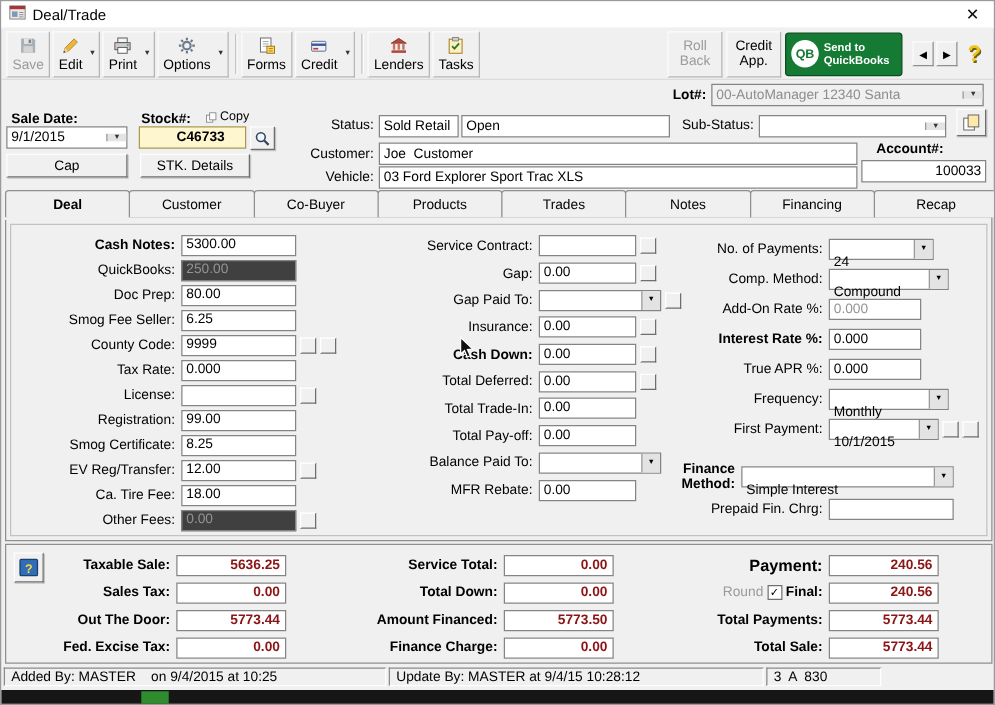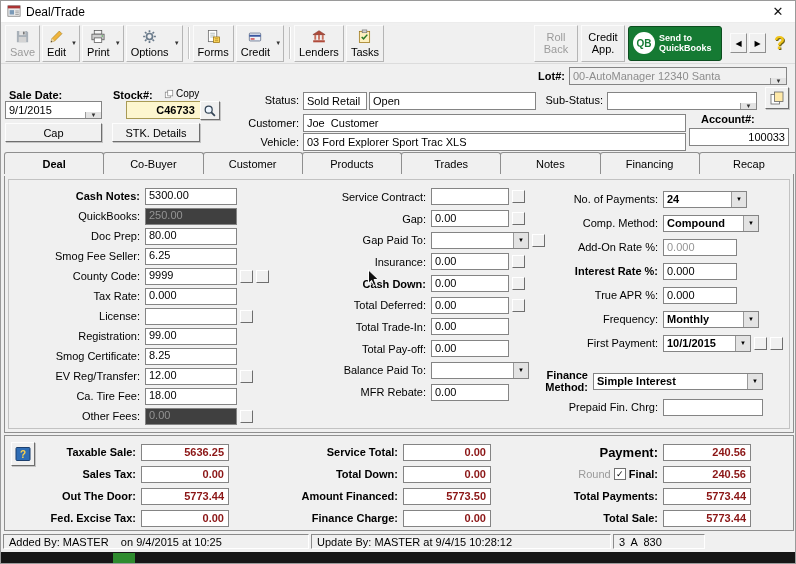--- a/index.html
+++ b/index.html
@@ -19,21 +19,21 @@
   .tdisabled{color:#9b9b9b;}
   .tsep{width:2px;height:32px;border-left:1px solid #c4c4c4;border-right:1px solid #fff;margin:0 3px;}
   .tspacer{flex:1;}
   .two-line{width:44px;height:37px;text-align:center;line-height:12px;display:flex;align-items:center;justify-content:center;background:#f0f0f0;border:1px solid;border-color:#fbfbfb #b5b5b5 #b5b5b5 #fbfbfb;margin-right:3px;}
   .qb-btn{width:94px;height:35px;background:#157a33;border:1px solid #0c4d1f;border-radius:3px;display:flex;align-items:center;gap:4px;padding:0 4px;margin-right:8px;}
   .qb-logo{width:22px;height:22px;border-radius:50%;background:#fff;color:#157a33;font-weight:bold;font-size:10px;display:flex;align-items:center;justify-content:center;flex:none;}
   .qb-text{color:#fff;font-weight:bold;font-size:9px;line-height:10px;}
   .navbtn{width:17px;height:20px;background:#f0f0f0;border:1px solid;border-color:#fbfbfb #8f8f8f #8f8f8f #fbfbfb;display:flex;align-items:center;justify-content:center;font-size:8px;margin-right:2px;}
   .help-q{color:#f0c419;font-size:18px;font-weight:bold;text-shadow:1px 1px 0 #6e6214;margin:0 6px;}
   
-  .combo{display:flex;background:#fff;border:1px solid #848484;height:18px;align-items:flex-end;}
+  .combo{display:flex;background:#fff;border:1px solid #848484;height:18px;align-items:center;}
   .combo .cval{flex:1;padding:1px 3px;white-space:pre;overflow:hidden;line-height:14px;}
   .combo .dd{width:16px;background:#e3e3e3;border-left:1px solid #9a9a9a;display:flex;align-items:center;justify-content:center;font-size:6px;color:#333;flex:none;}
   .combo.disabled{background:#f0f0f0;color:#8d8d8d;}
   .afld{position:absolute;background:#fff;border:1px solid #848484;height:18px;padding:1px 3px;white-space:pre;overflow:hidden;line-height:14px;}
   .albl{position:absolute;white-space:pre;}
   .btn3d{position:absolute;background:#f0f0f0;border:1px solid;border-color:#fdfdfd #6e6e6e #6e6e6e #fdfdfd;box-shadow:1px 1px 0 rgba(0,0,0,0.18);display:flex;align-items:center;justify-content:center;height:19px;}
   .lot-row{position:absolute;top:66px;right:8px;display:flex;align-items:center;gap:4px;}
   .lot-combo{width:218px;}
   
   .tabs{position:absolute;left:3px;top:151px;width:794px;height:22px;display:flex;z-index:2;}
@@ -53,21 +53,21 @@
   .rl2{width:142px;text-align:right;padding-right:5px;flex:none;}
   .rf2{width:78px;height:17px;background:#fff;border:1px solid #848484;padding:1px 3px;white-space:pre;overflow:hidden;flex:none;line-height:13px;}
   .combo2{width:98px;height:17px;display:flex;background:#fff;border:1px solid #848484;flex:none;}
   .combo2 .cval{flex:1;padding:1px 3px;white-space:pre;}
   .combo2 .dd{width:15px;background:#e3e3e3;border-left:1px solid #9a9a9a;display:flex;align-items:center;justify-content:center;font-size:6px;}
   .colR{position:absolute;left:528px;top:186px;width:262px;}
   .rowR{height:24px;display:flex;align-items:center;}
   .rl3{width:134px;text-align:right;padding-right:5px;flex:none;line-height:12px;}
   .rf3{width:74px;height:17px;background:#fff;border:1px solid #848484;padding:1px 3px;white-space:pre;overflow:hidden;flex:none;line-height:13px;}
   .combo3{width:96px;height:17px;display:flex;background:#fff;border:1px solid #848484;flex:none;}
-  .combo3 .cval{flex:1;padding:1px 3px;white-space:pre;overflow:hidden;font-weight:bold;}
+  .combo3 .cval{flex:1;padding:12px 3px;white-space:pre;overflow:hidden;}
   .combo3 .dd{width:15px;background:#e3e3e3;border-left:1px solid #9a9a9a;display:flex;align-items:center;justify-content:center;font-size:6px;}
   
   .totals{position:absolute;left:3px;top:434px;width:790px;height:96px;border:1px solid #8f8f8f;background:#f0f0f0;}
   .tcol{position:absolute;top:5px;}
   .rowT{height:22px;display:flex;align-items:center;}
   .tl{text-align:right;padding-right:5px;font-weight:bold;flex:none;}
   .tf{width:88px;height:17px;background:#fff;border:1px solid #848484;text-align:right;padding:1px 4px;font-weight:bold;color:#8b1515;flex:none;line-height:13px;}
   .t1 .tl{width:128px;}
   .t2 .tl{width:150px;}
   .t3 .tl{width:150px;}
@@ -224,21 +224,21 @@
   <div class="btn3d" style="left:4px;top:122px;width:97px;">Cap</div>
 
   <span class="albl b" style="left:112px;top:88px;">Stock#:</span>
   <span class="copy-link">
       <svg width="10" height="10" viewBox="0 0 16 16">
         <rect x="2" y="5" width="8" height="9" fill="#fff" stroke="#777"></rect>
         <rect x="6" y="2" width="8" height="9" fill="#fff" stroke="#777"></rect>
       </svg>
       <span>Copy</span>
     </span>
-  <div class="afld stockfld" style="left:125px;top:100px;width:86px;padding-left:16px;">C46733</div>
+  <div class="afld stockfld" style="left:110px;top:100px;width:86px;padding-left:16px;">C46733</div>
   <div class="btn3d" style="left:199px;top:100px;width:20px;">
       <svg width="14" height="14" viewBox="0 0 16 16">
         <circle cx="6.5" cy="6.5" r="4" fill="#eef6ff" stroke="#345" stroke-width="1.4"></circle>
         <path d="M9.6 9.6l4 4" stroke="#345" stroke-width="2"></path>
       </svg>
     </div>
   <div class="btn3d" style="left:111px;top:122px;width:88px;">STK. Details</div>
 
   <span class="albl" style="left:230px;top:93px;width:68px;text-align:right;">Status:</span>
   <div class="afld" style="left:302px;top:91px;width:64px;">Sold Retail</div>
@@ -257,22 +257,22 @@
 
   <span class="albl" style="left:230px;top:116px;width:68px;text-align:right;">Customer:</span>
   <div class="afld" style="left:302px;top:113px;width:383px;">Joe  Customer</div>
   <span class="albl" style="left:230px;top:135px;width:68px;text-align:right;">Vehicle:</span>
   <div class="afld" style="left:302px;top:132px;width:383px;">03 Ford Explorer Sport Trac XLS</div>
   <span class="albl b" style="left:700px;top:112px;">Account#:</span>
   <div class="afld" style="left:688px;top:127px;width:100px;text-align:right;">100033</div>
 
   <div class="tabs">
     <div class="tab active">Deal</div>
+    <div class="tab">Customer</div>
     <div class="tab">Co-Buyer</div>
-    <div class="tab">Customer</div>
     <div class="tab">Products</div>
     <div class="tab">Trades</div>
     <div class="tab">Notes</div>
     <div class="tab">Financing</div>
     <div class="tab">Recap</div>
   </div>
 
   <div class="panel"></div>
   <div class="groupbox"></div>
 

